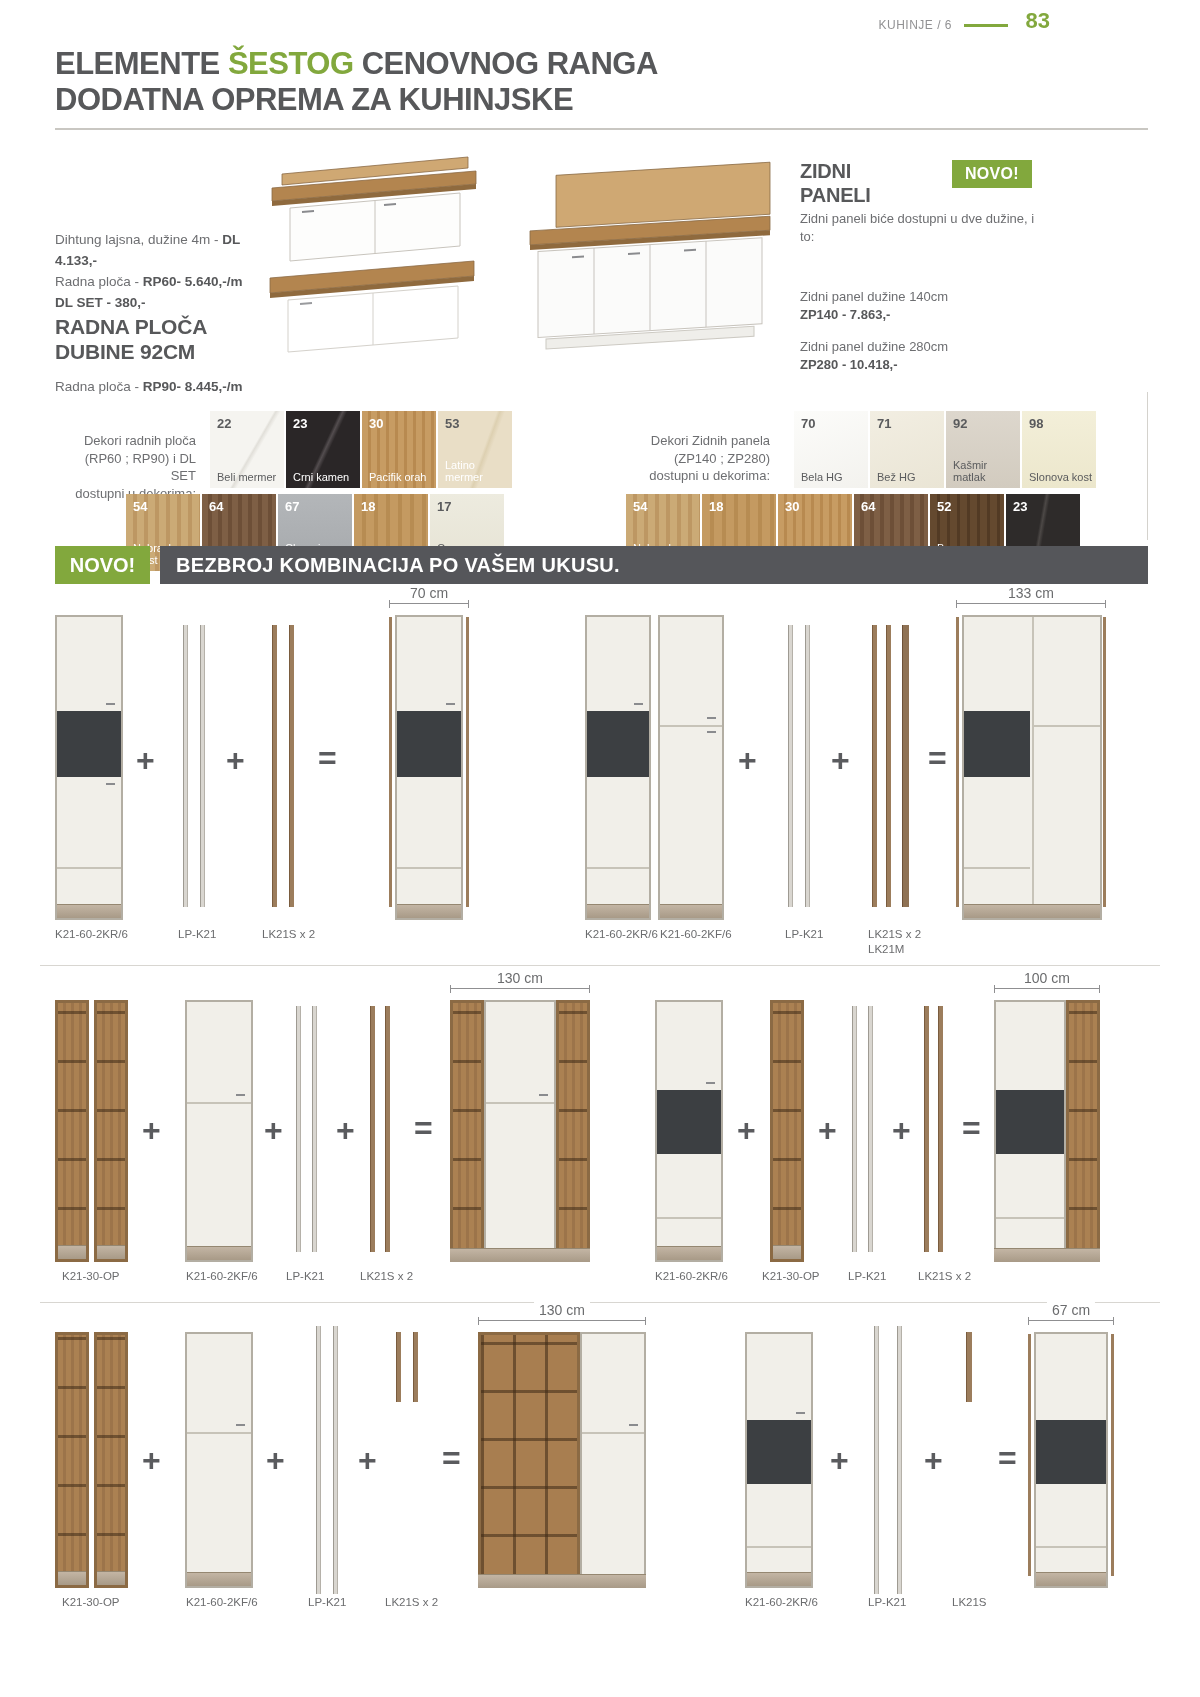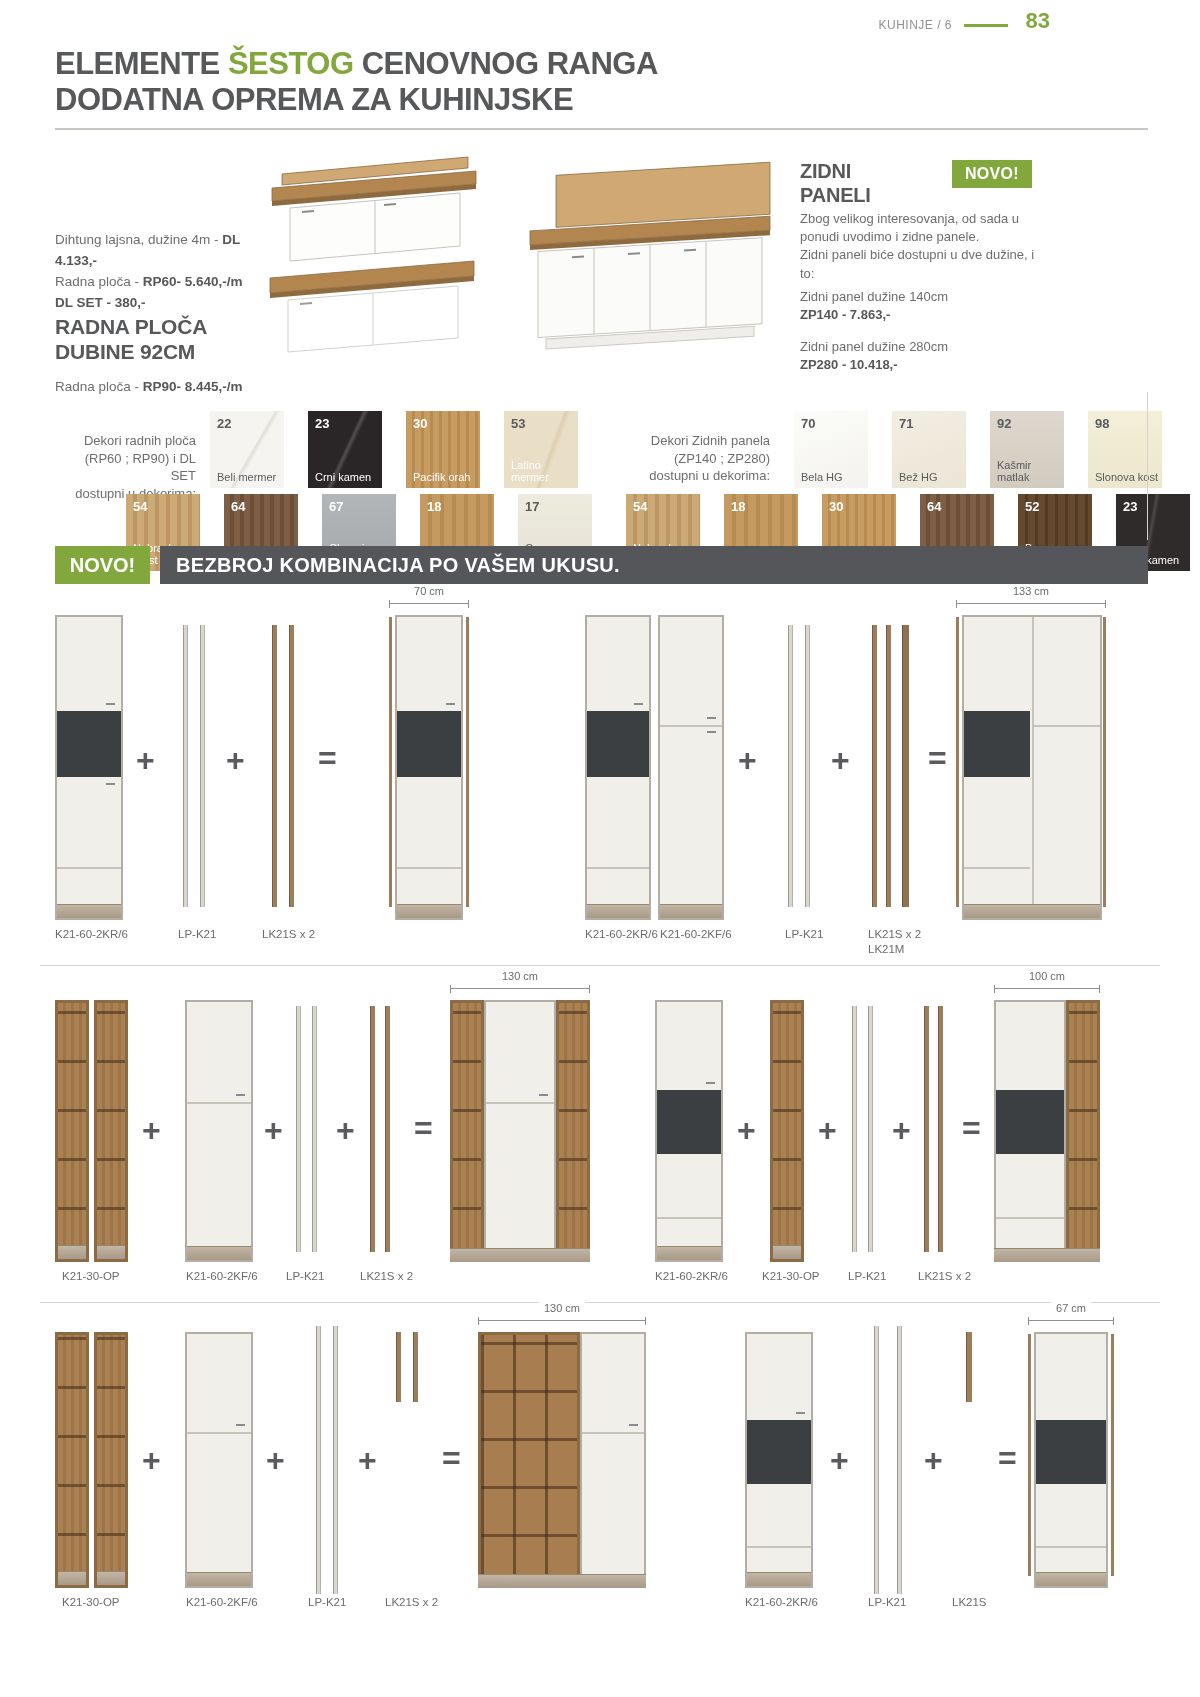--- a/index.html
+++ b/index.html
@@ -22,21 +22,21 @@
   .h2{font-size:21px;font-weight:700;color:#57585a;line-height:1.18;letter-spacing:-.2px;}
   .body{font-size:13.5px;color:#6d6e71;line-height:1.55;}
   .body b{color:#57585a;}
 
   
   .badge{display:inline-block;background:#82a83d;color:#fff;font-weight:700;font-size:16px;
          padding:5px 13px;letter-spacing:.3px;}
 
   
   .caption{font-size:13px;color:#6d6e71;line-height:1.35;text-align:right;}
-  .swrow{position:absolute;display:flex;gap:24px;}
+  .swrow{position:absolute;display:flex;gap:2px;}
   .sw{position:relative;width:74px;height:77px;box-sizing:border-box;}
   .sw .no{position:absolute;left:7px;top:5px;font-size:13px;font-weight:700;}
   .sw .nm{position:absolute;left:7px;bottom:5px;font-size:11px;line-height:1.1;color:var(--nm,inherit);padding-right:4px;}
   .vrule{position:absolute;width:1px;background:#d4d2cd;}
 
   
   .banner-badge{position:absolute;left:55px;top:546px;width:95px;height:38px;background:#82a83d;
         color:#fff;font-weight:700;font-size:20px;display:flex;align-items:center;justify-content:center;}
   .banner-bar{position:absolute;left:160px;top:546px;width:988px;height:38px;background:#55565a;
         color:#fff;font-weight:700;font-size:20px;display:flex;align-items:center;padding-left:16px;
@@ -60,21 +60,21 @@
   .lp{position:absolute;width:3px;background:#d9d6d0;border-left:1px solid #9e9a92;border-right:1px solid #b5b1a9;}
   .lk{position:absolute;width:4px;background:#9c7d5c;border-left:1px solid #7a5c3e;}
   .lkm{position:absolute;width:6px;background:#8f7254;border-left:1px solid #6d5138;}
   .trim{position:absolute;width:3px;background:#9c7d5c;}
   .op{position:absolute;font-size:32px;font-weight:700;color:#5a5b5e;}
   .code{position:absolute;font-size:11.5px;color:#6b6c6e;white-space:nowrap;}
   .dim{position:absolute;border-top:1px solid #8f8f91;}
   .dim:before,.dim:after{content:"";position:absolute;top:-4px;width:1px;height:8px;background:#8f8f91;}
   .dim:before{left:0;} .dim:after{right:0;}
   .dim .dtxt{position:absolute;left:50%;top:-19px;transform:translateX(-50%);
-             font-size:11px;color:#6b6c6e;background:#fff;padding:0 5px;white-space:nowrap;}
+             font-size:14px;color:#6b6c6e;background:#fff;padding:0 5px;white-space:nowrap;}
   .rowrule{position:absolute;left:40px;width:1120px;height:1px;background:#d8d6d1;}
 </style>
 </head>
 <body>
 
 <div id="page">
 
   <div class="hdr-section">KUHINJE / 6</div>
   <div class="hdr-line"></div>
   <div class="hdr-page">83</div>
@@ -130,21 +130,20 @@
   </svg>
 
   <div class="abs h2" style="left:800px;top:160px;font-size:20px;">
     <div>ZIDNI</div>
     <div>PANELI</div>
   </div>
   <div class="abs" style="left:952px;top:160px;">
     <span class="badge">NOVO!</span>
   </div>
   <div class="abs body" style="left:800px;top:210px;width:252px;font-size:13px;line-height:1.4;">
-    <div>Zbog velikog interesovanja, od sada u ponudi uvodimo i zidne panele.</div>
     <div>Zidni paneli biće dostupni u dve dužine, i to:</div>
   </div>
   <div class="abs body" style="left:800px;top:288px;font-size:13px;line-height:1.4;">
     <div>Zidni panel dužine 140cm</div>
     <div><b>ZP140 - 7.863,-</b></div>
   </div>
   <div class="abs body" style="left:800px;top:338px;font-size:13px;line-height:1.4;">
     <div>Zidni panel dužine 280cm</div>
     <div><b>ZP280 - 10.418,-</b></div>
   </div>

